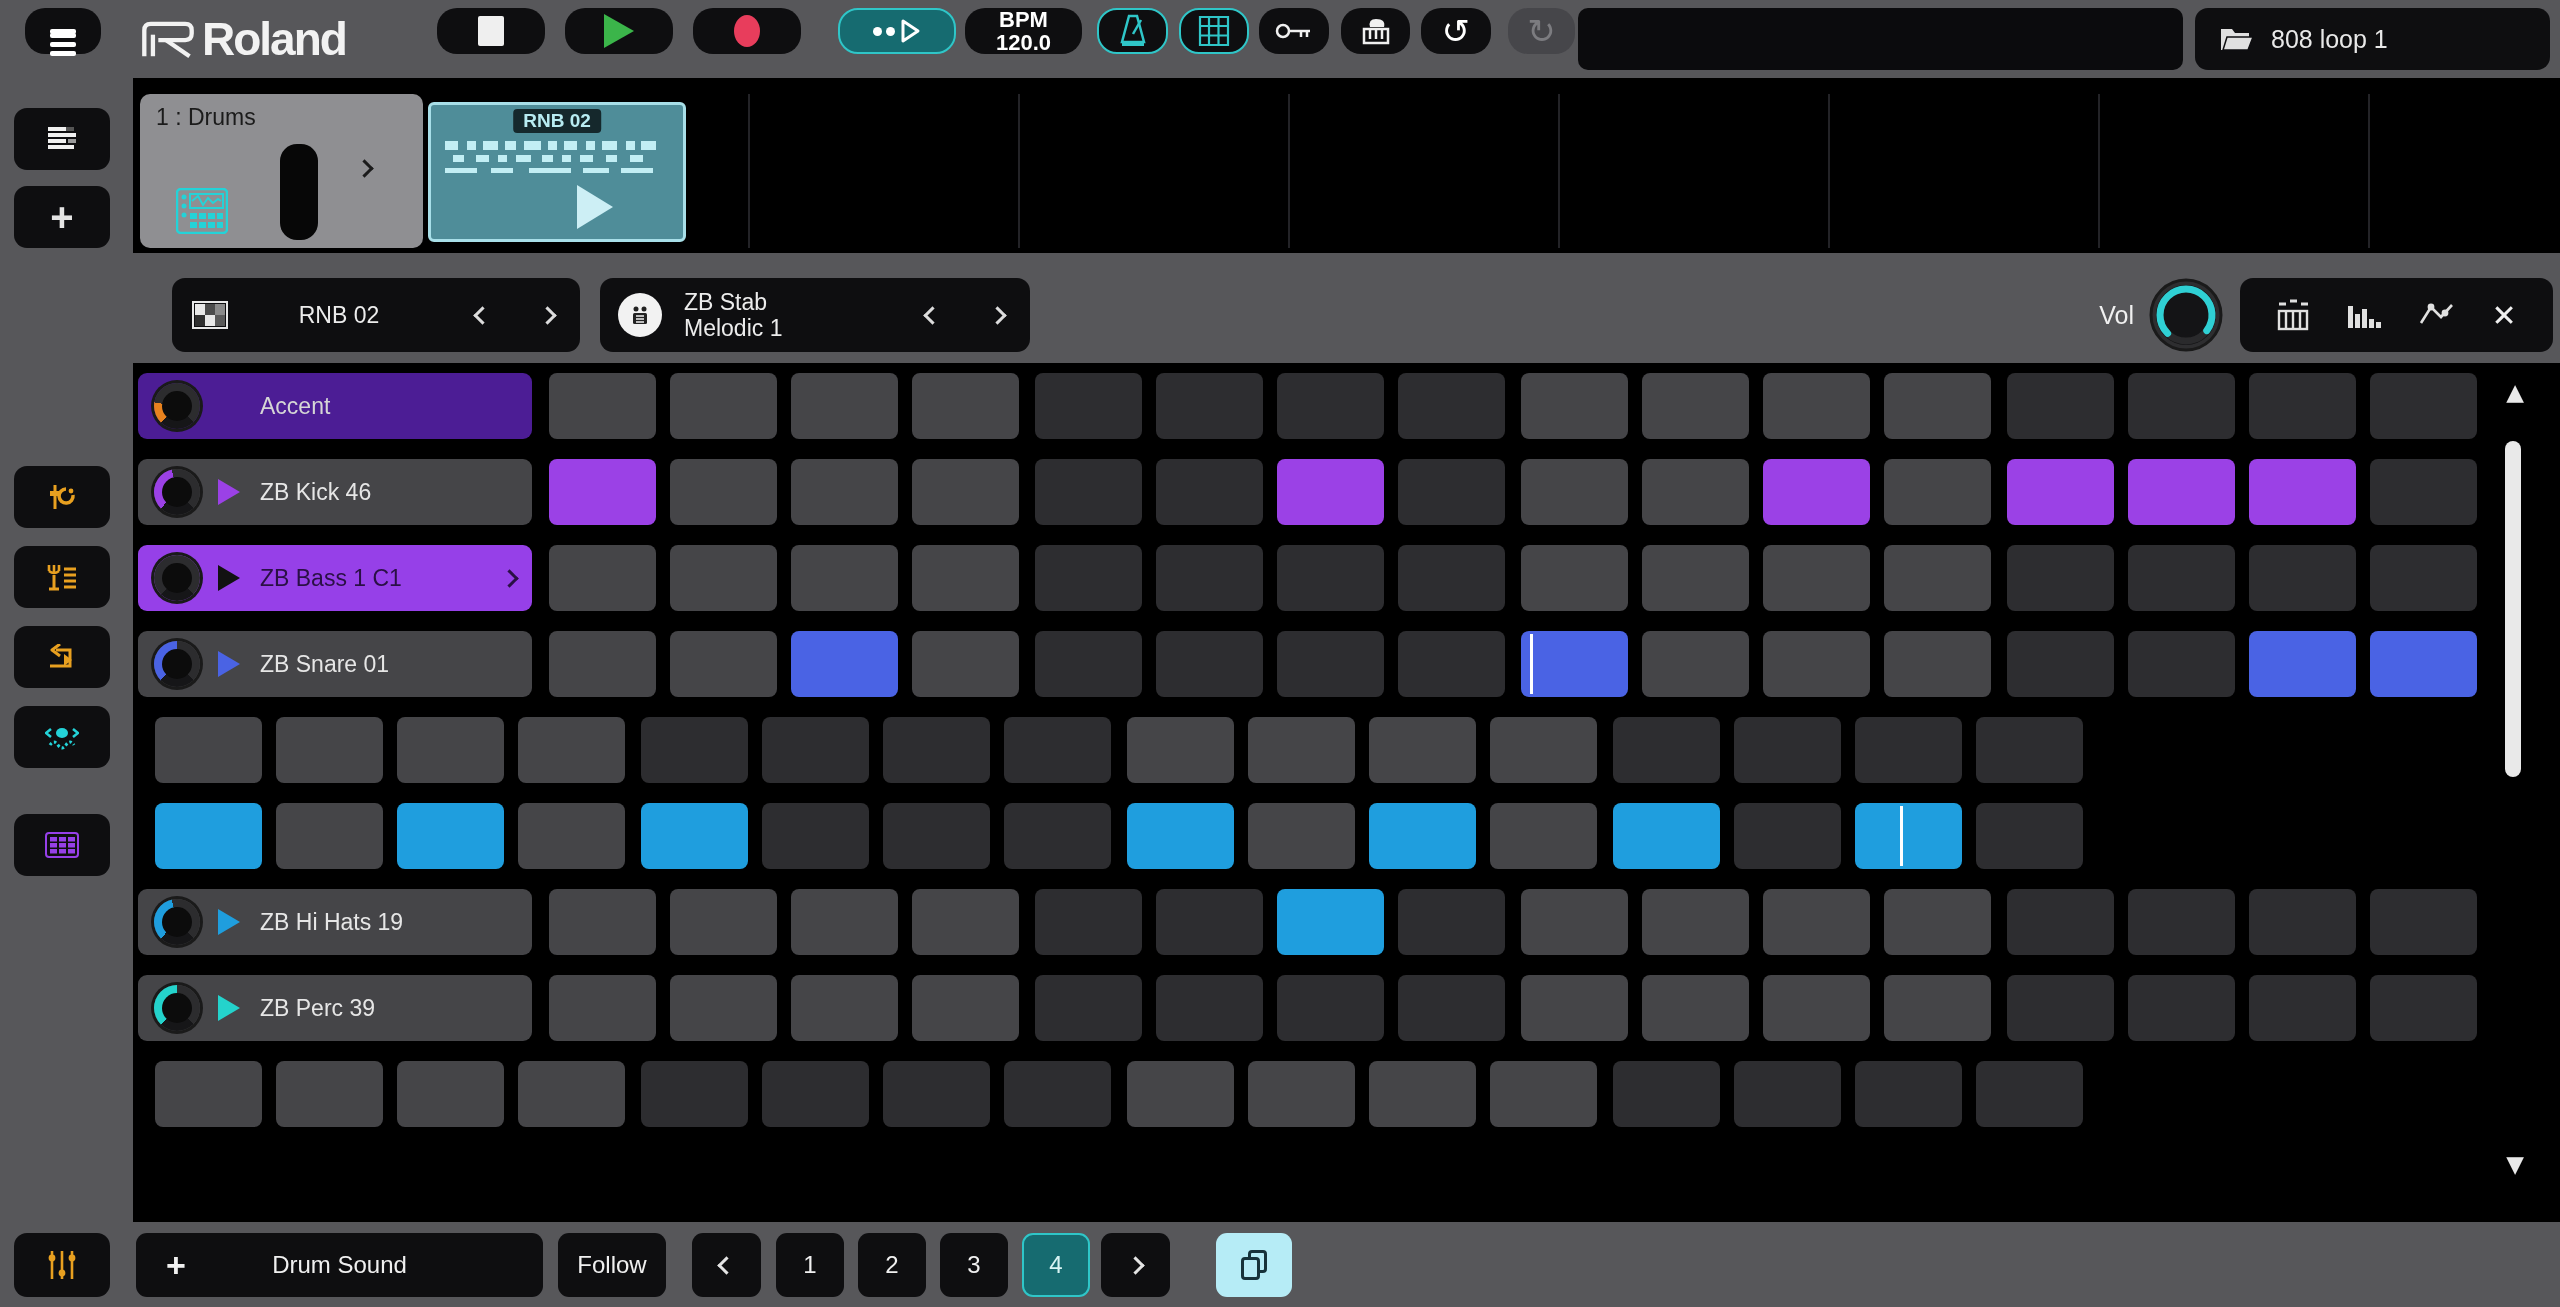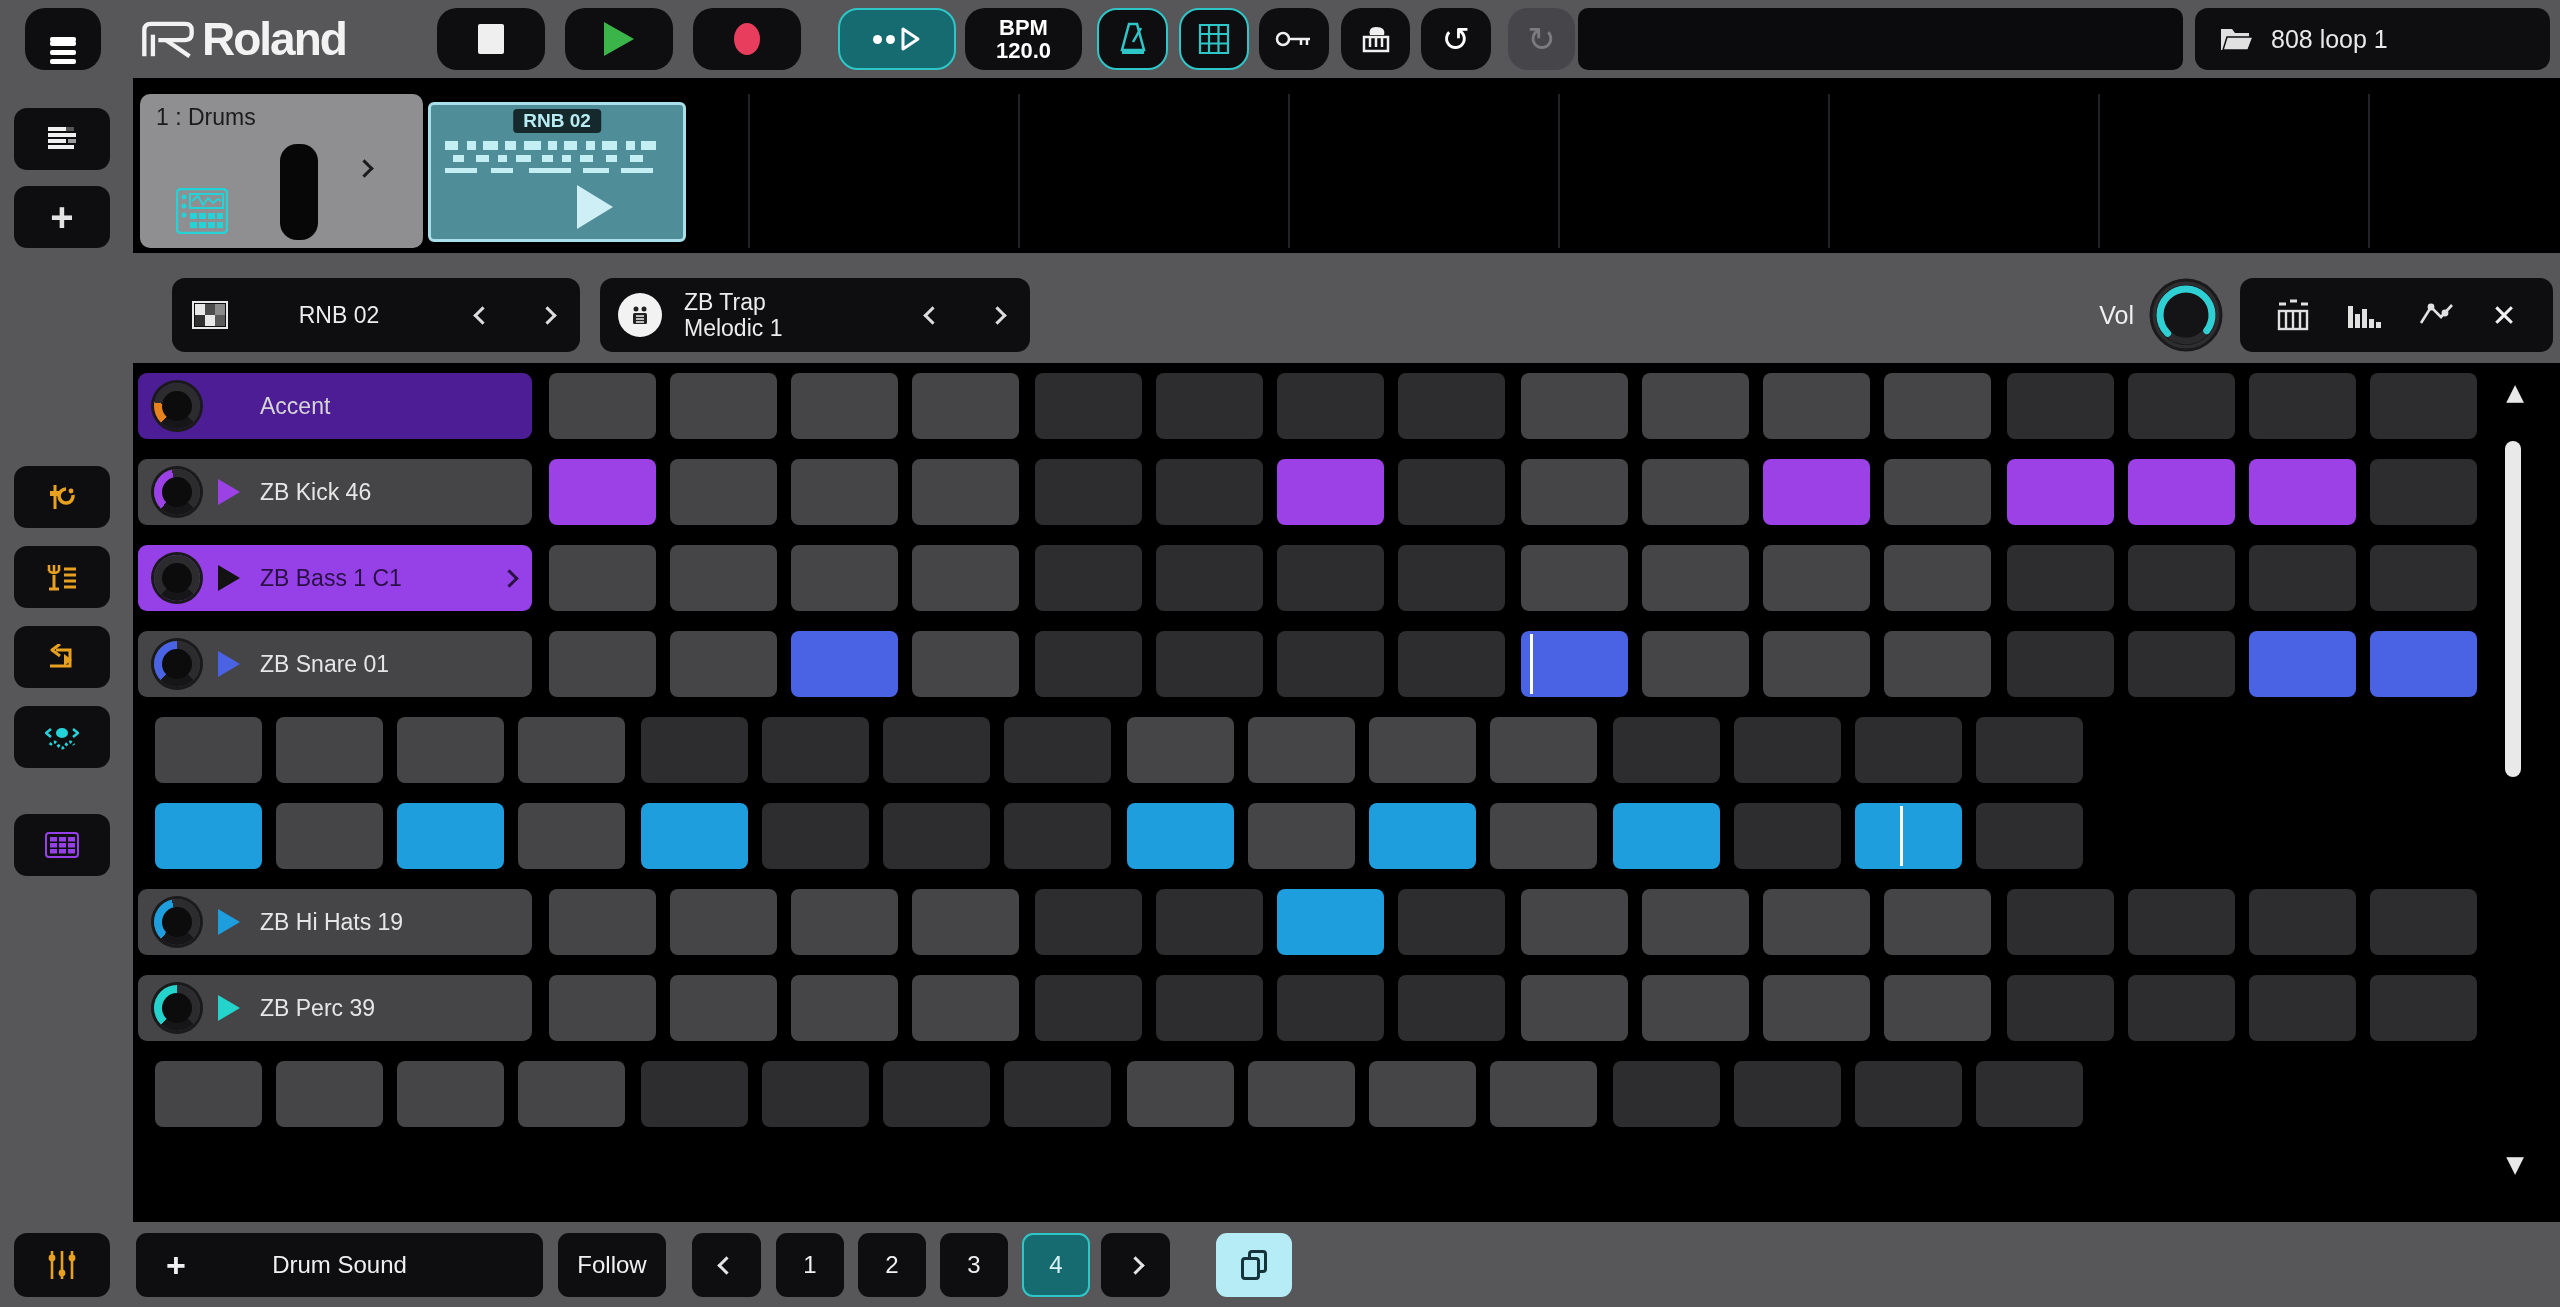--- a/index.html
+++ b/index.html
@@ -2,21 +2,21 @@
 <html><head>
 <meta charset="utf-8">
 <style>
   * { margin:0; padding:0; box-sizing:border-box; }
   html,body { background:#000; }
   body { font-family:"Liberation Sans","DejaVu Sans",sans-serif; }
   .app { position:relative; width:2560px; height:1307px; background:#57575a; overflow:hidden; }
 
   
   .topbar { position:absolute; left:0; top:0; width:2560px; height:78px; background:#57575a; }
-  .tb-btn { position:absolute; top:8px; height:62px; background:#0e0e10; border-radius:20px;
+  .tb-btn { position:absolute; top:8px; height:46px; background:#0e0e10; border-radius:20px;
             display:flex; align-items:center; justify-content:center; color:#fff; }
   .tb-teal-border { border:2px solid #2fc6c8; }
   .hamburger span { display:block; width:26px; height:5px; background:#fff; border-radius:2px; margin:4px 0; }
   .logo-wrap { position:absolute; left:140px; top:10px; height:58px; display:flex; align-items:center; gap:6px; }
   .logo-text { color:#f2f2f2; font-size:46px; font-weight:bold; letter-spacing:-2px; }
   .stop-sq { width:26px; height:30px; background:#efefef; border-radius:2px; }
   .play-tri { width:0; height:0; border-left:30px solid #3bb54a; border-top:17px solid transparent; border-bottom:17px solid transparent; }
   .rec-dot { width:26px; height:32px; background:#e83d5c; border-radius:50%; }
   .nr-icon { display:flex; align-items:center; gap:4px; }
   .nr-icon i { width:9px; height:9px; border-radius:50%; background:#fff; }
@@ -352,21 +352,21 @@
       <div class="hd-box" style="left:467px;width:430px;">
         <span class="kit-circle" style="margin-left:18px;">
           <svg width="24" height="24" viewBox="0 0 24 24">
             <circle cx="8" cy="6" r="2.5" fill="#222"></circle>
               <circle cx="16" cy="6" r="2.5" fill="#222"></circle>
             <rect x="5" y="10" width="14" height="11" rx="1.5" fill="#222"></rect>
             <path d="M8 13 H16 M8 16 H16 M8 19 H16" stroke="#f2f2f2" stroke-width="1.4"></path>
           </svg>
         </span>
         <span class="hd-label" style="flex:1;padding-left:22px;line-height:1.15;">
-          <span>ZB Trap</span><br>
+          <span>ZB Stab</span><br>
           <span>Melodic 1</span>
         </span>
         <span class="chev chev-l"></span>
         <span class="chev chev-r"></span>
       </div>
       <div class="right-cluster">
         <span class="vol-label">Vol</span>
         <span>
           <svg width="76" height="76" viewBox="0 0 76 76">
             <circle cx="38" cy="38" r="35" fill="#2e2e30" stroke="#1a1a1a" stroke-width="3"></circle>

